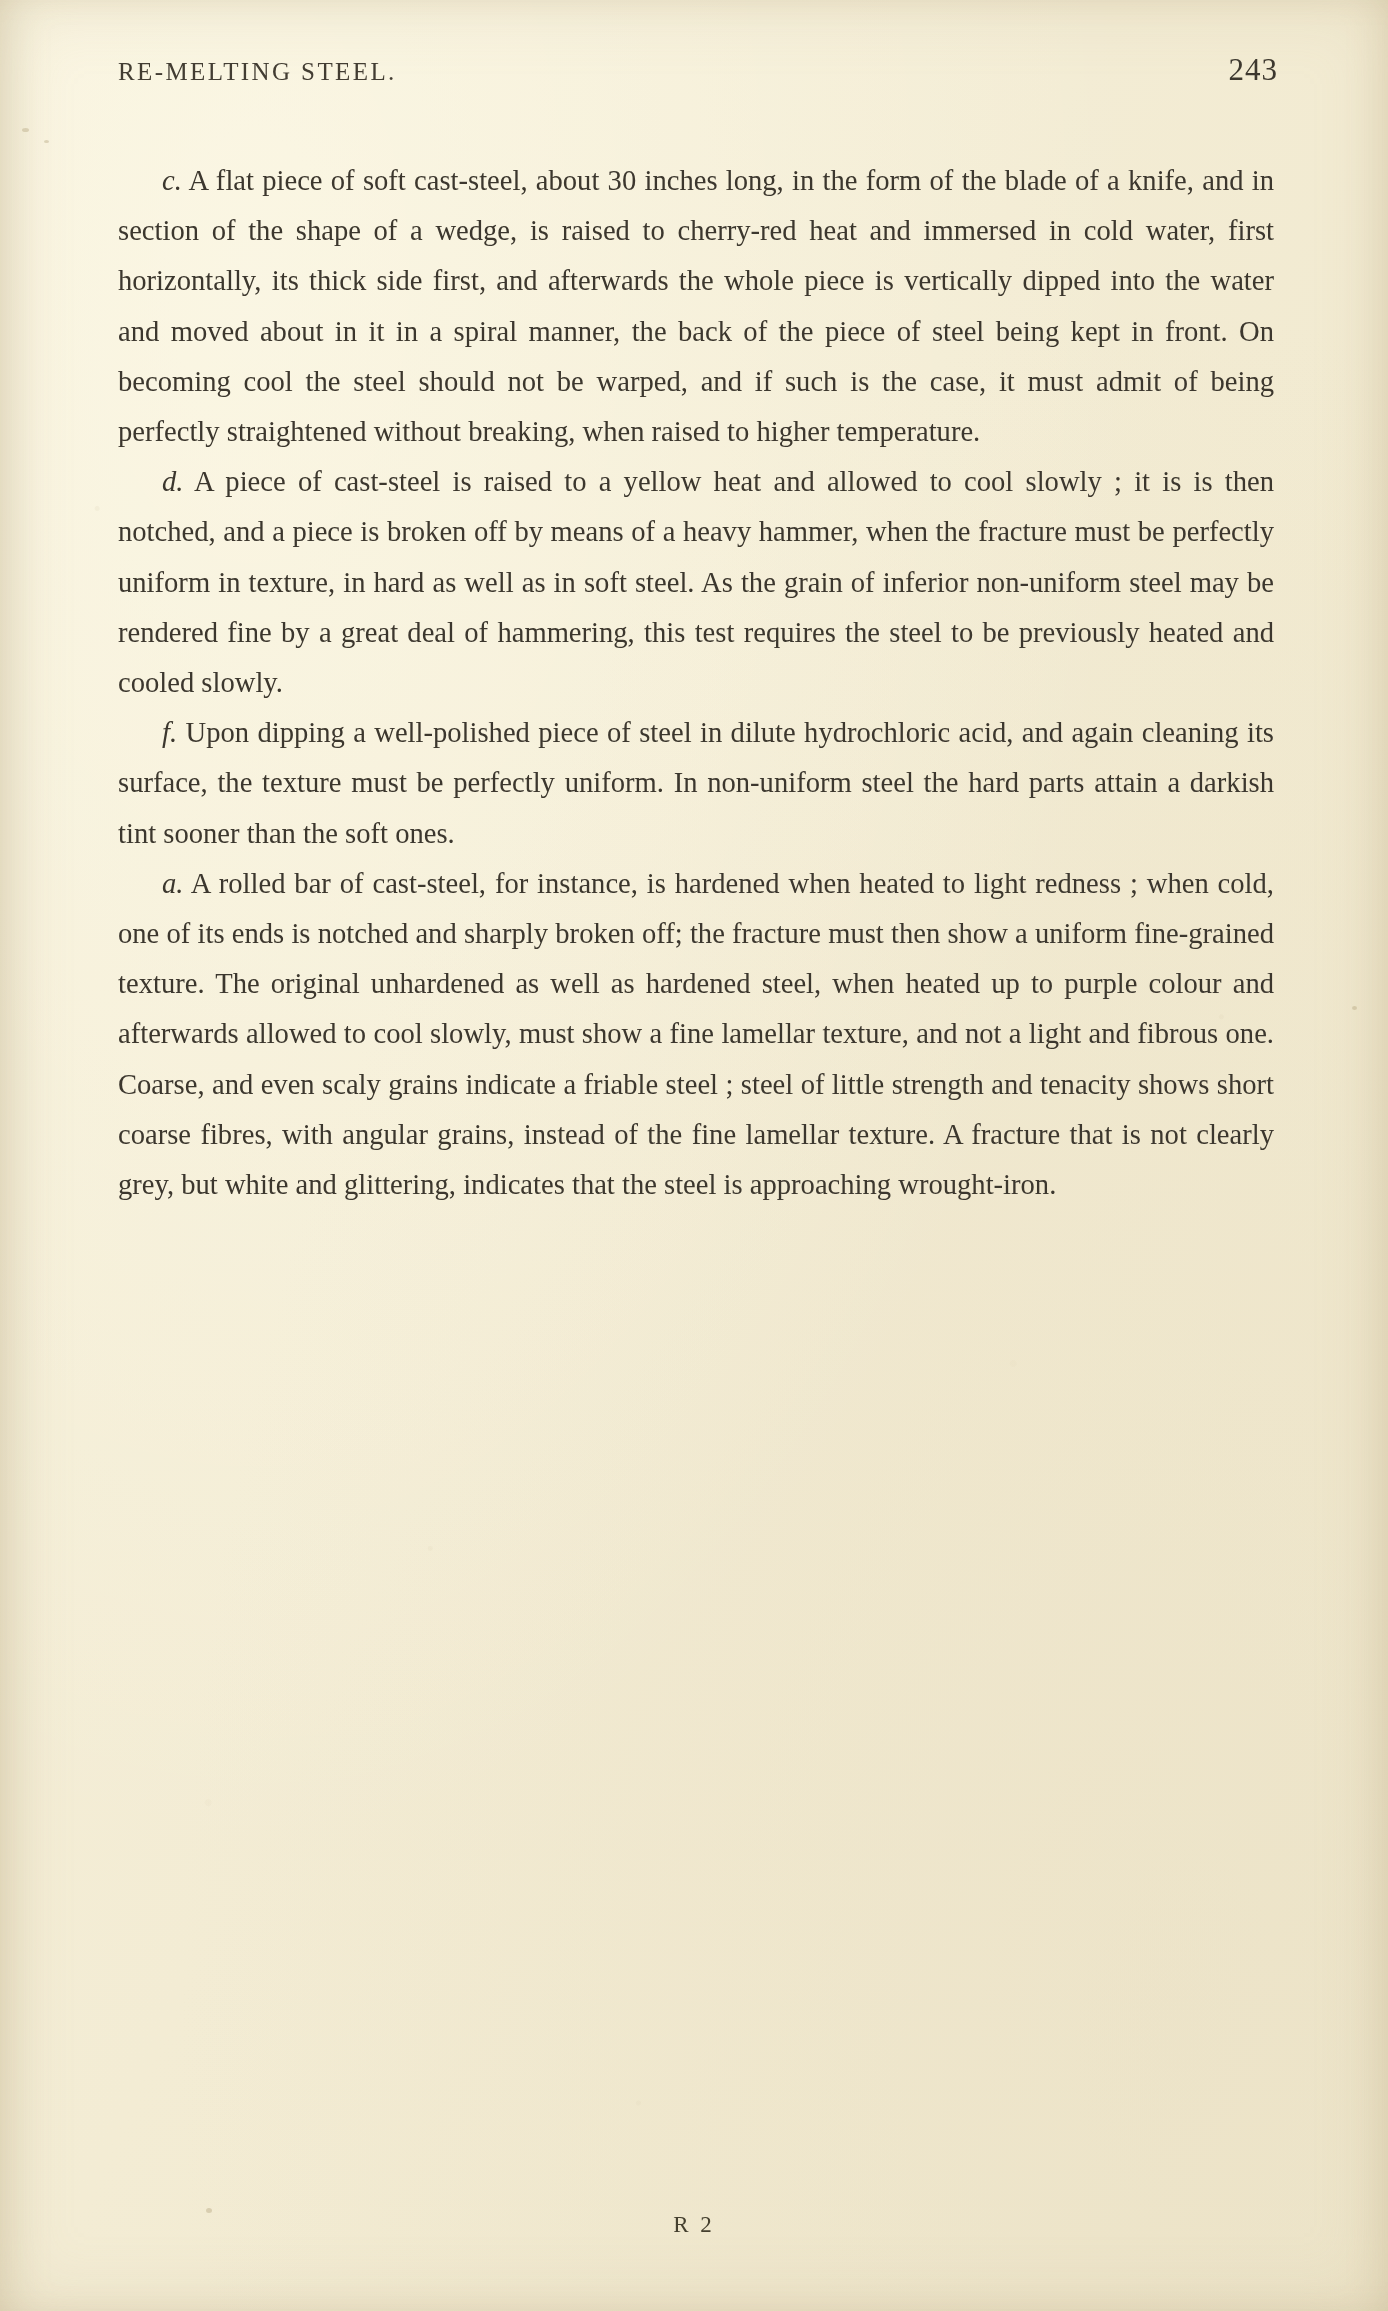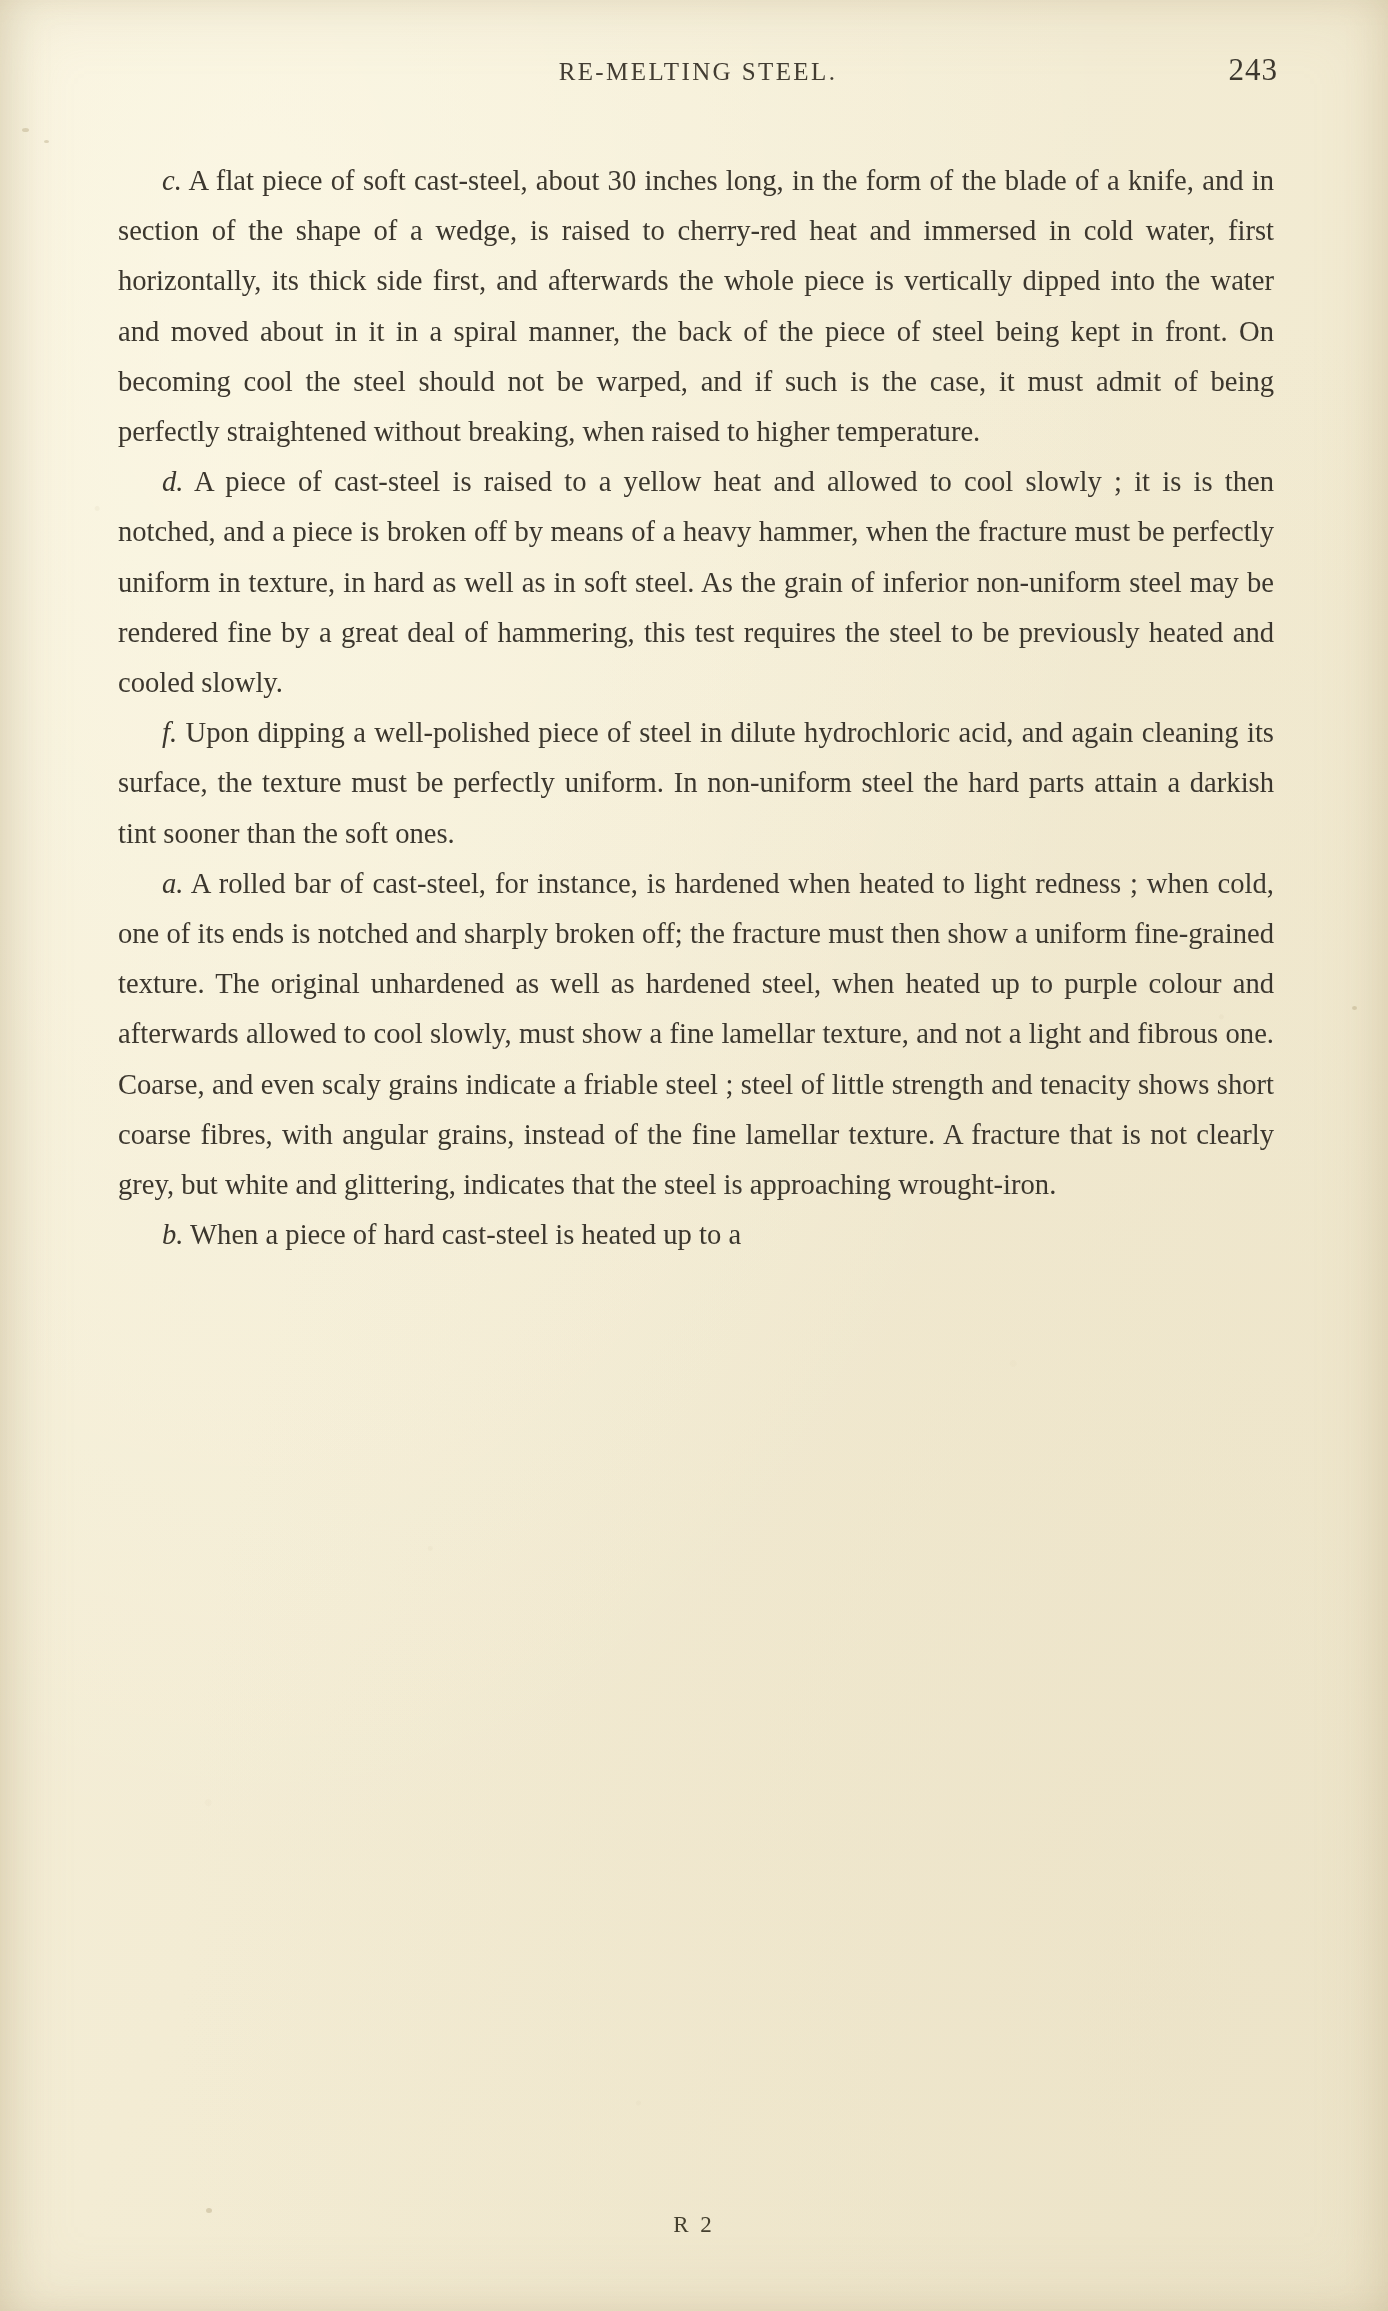--- a/index.html
+++ b/index.html
@@ -51,21 +51,20 @@
     top: 58px;
     left: 118px;
     right: 110px;
     height: 40px;
   }
   .running-title {
     position: absolute;
     left: 0;
     right: 0;
     top: 0;
-    text-align: center;
     font-size: 25px;
     letter-spacing: 2.4px;
     color: #433d33;
     font-family: Liberation Serif, serif;
   }
   .folio {
     position: absolute;
     right: 0;
     top: -6px;
     font-size: 31px;
@@ -145,23 +144,19 @@
       <span class="lbl">f.</span>
       <span>Upon dipping a well-polished piece of steel in dilute hydrochloric acid, and again cleaning its surface, the texture must be perfectly uniform.  In non-uniform steel the hard parts attain a darkish tint sooner than the soft ones.</span>
     </p>
 
 
     <p class="para">
       <span class="lbl">a.</span>
       <span>A rolled bar of cast-steel, for instance, is hardened when heated to light redness ; when cold, one of its ends is notched and sharply broken off; the fracture must then show a uniform fine-grained texture.  The original unhardened as well as hardened steel, when heated up to purple colour and afterwards allowed to cool slowly, must show a fine lamellar texture, and not a light and fibrous one.  Coarse, and even scaly grains indicate a friable steel ; steel of little strength and tenacity shows short coarse fibres, with angular grains, instead of the fine lamellar texture.  A fracture that is not clearly grey, but white and glittering, indicates that the steel is approaching wrought-iron.</span>
     </p>
 
-    <p class="para">
-      <span class="lbl">b.</span>
-      <span>When a piece of hard cast-steel is heated up to a</span>
-    </p>
 
   </div>
 
   <div class="signature">R 2</div>
 
   <div class="edge-shade"></div>
 </div>
 
 </body></html>

